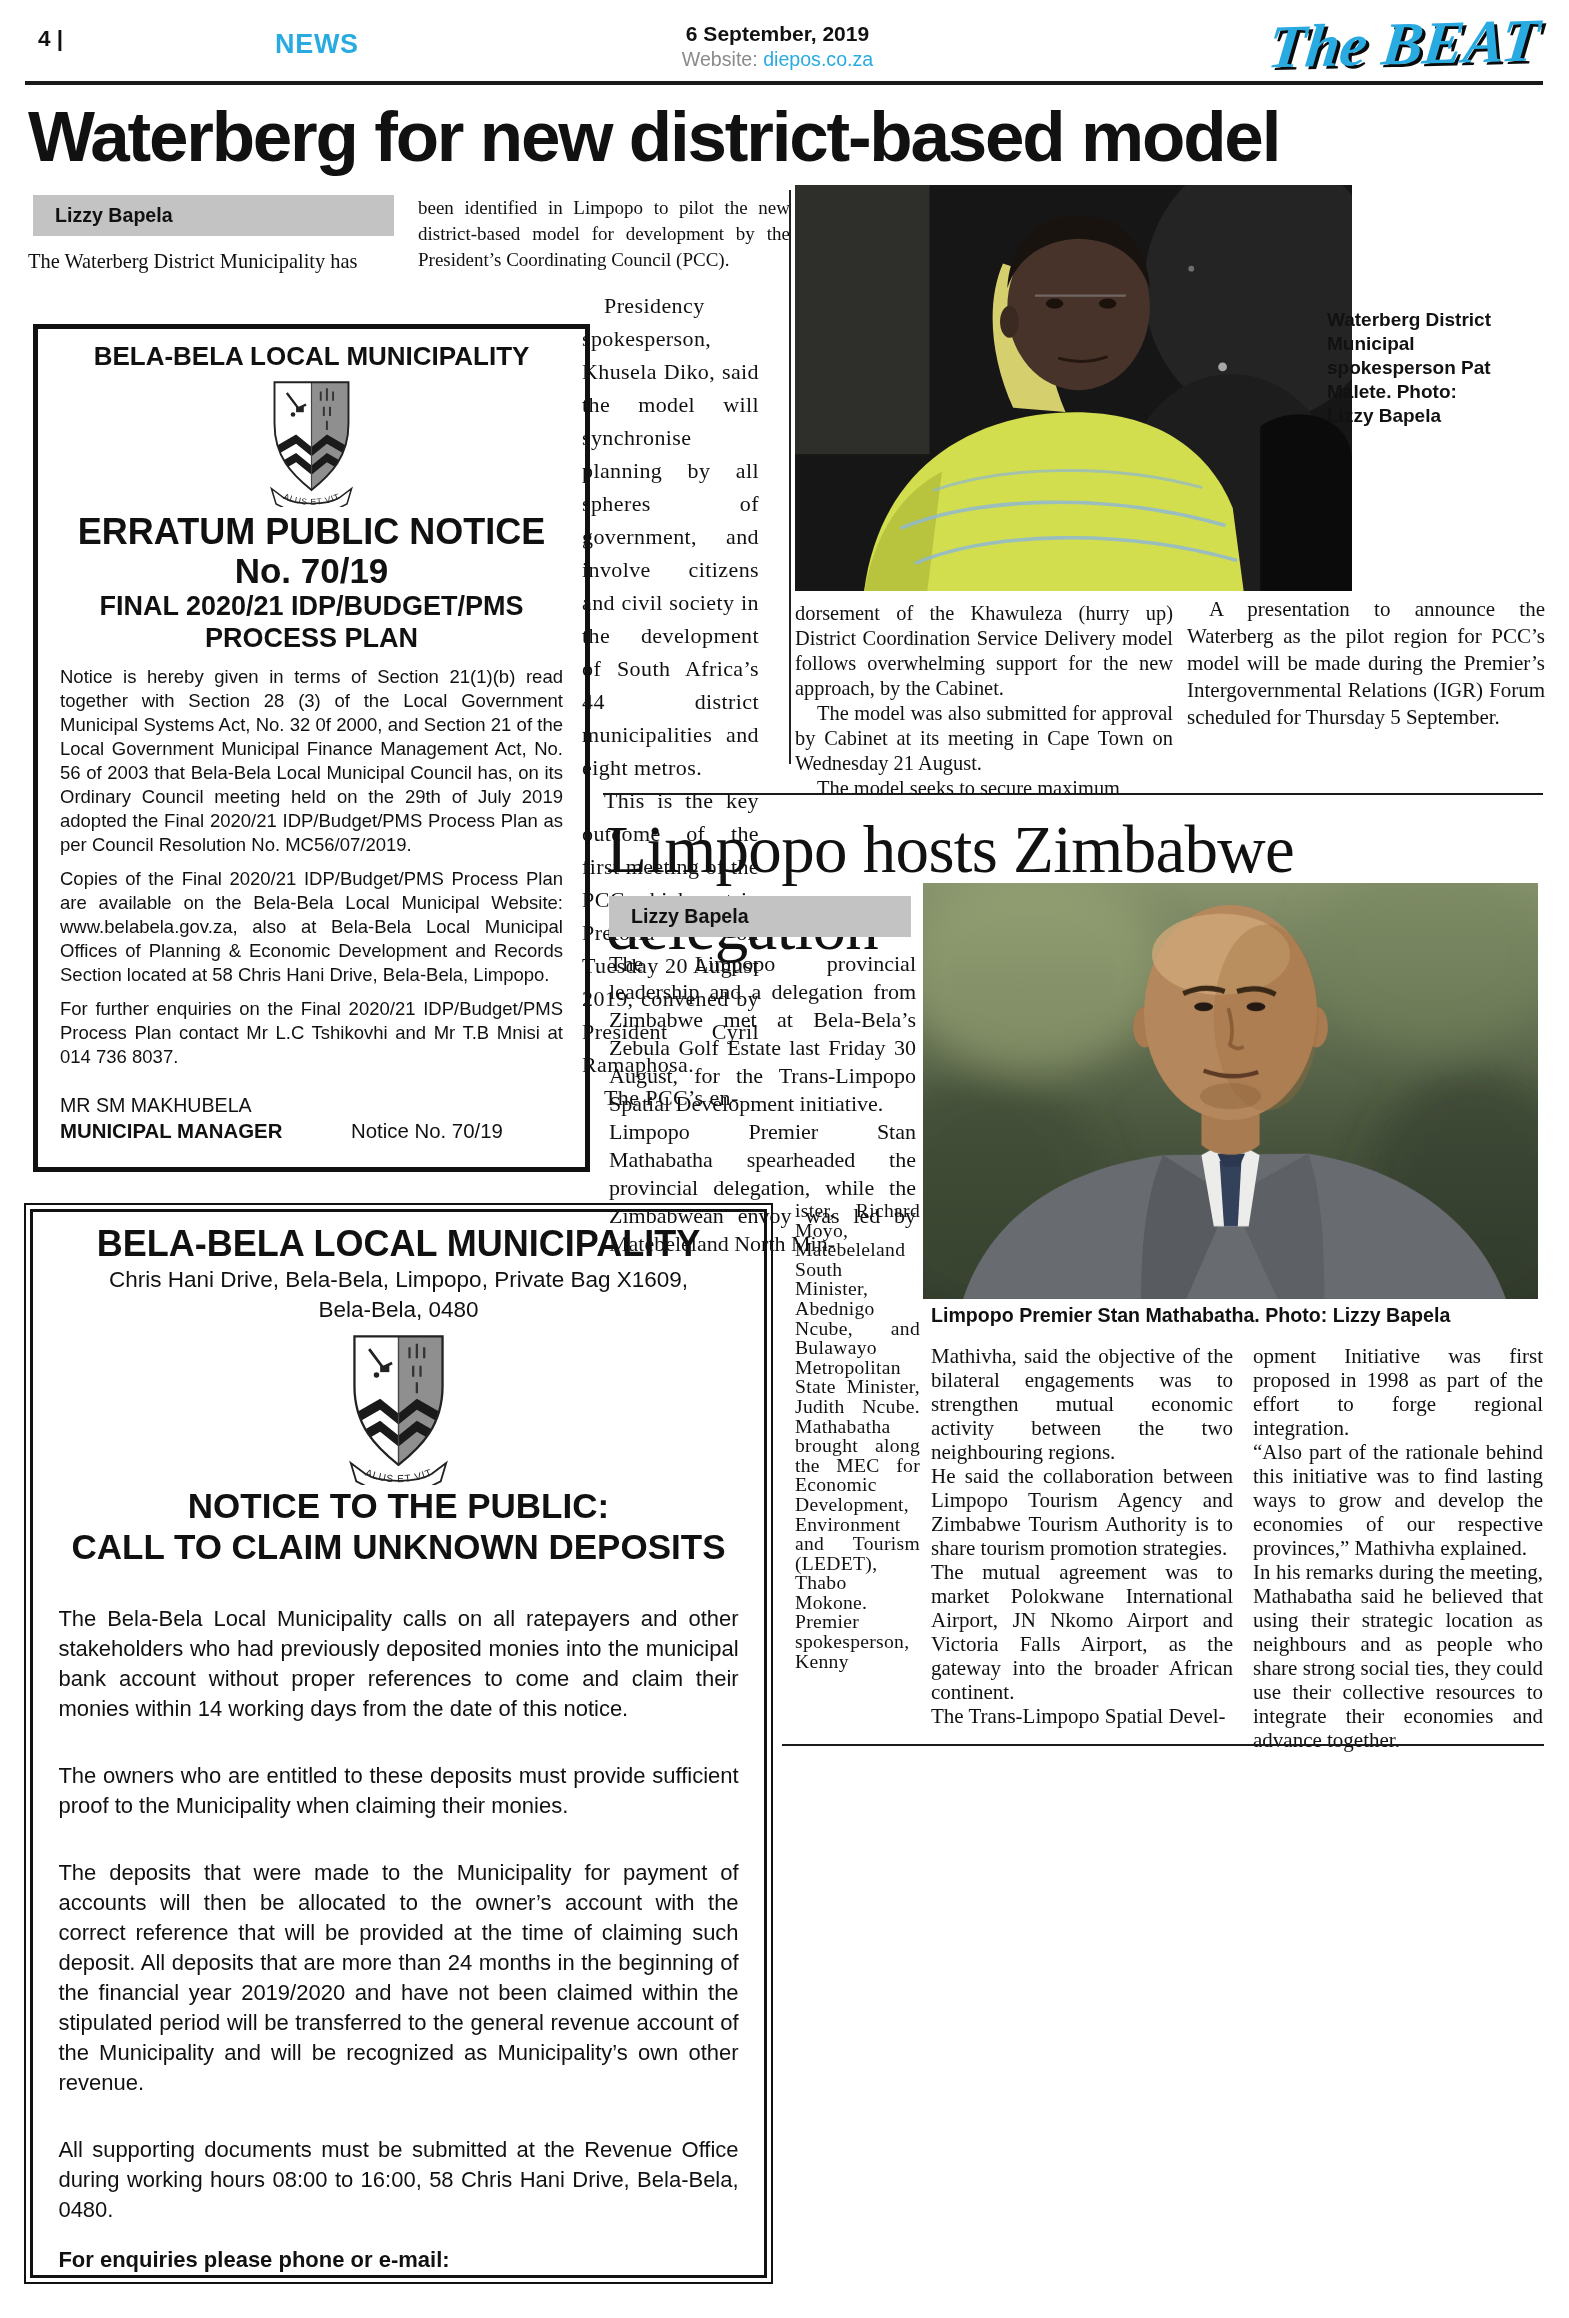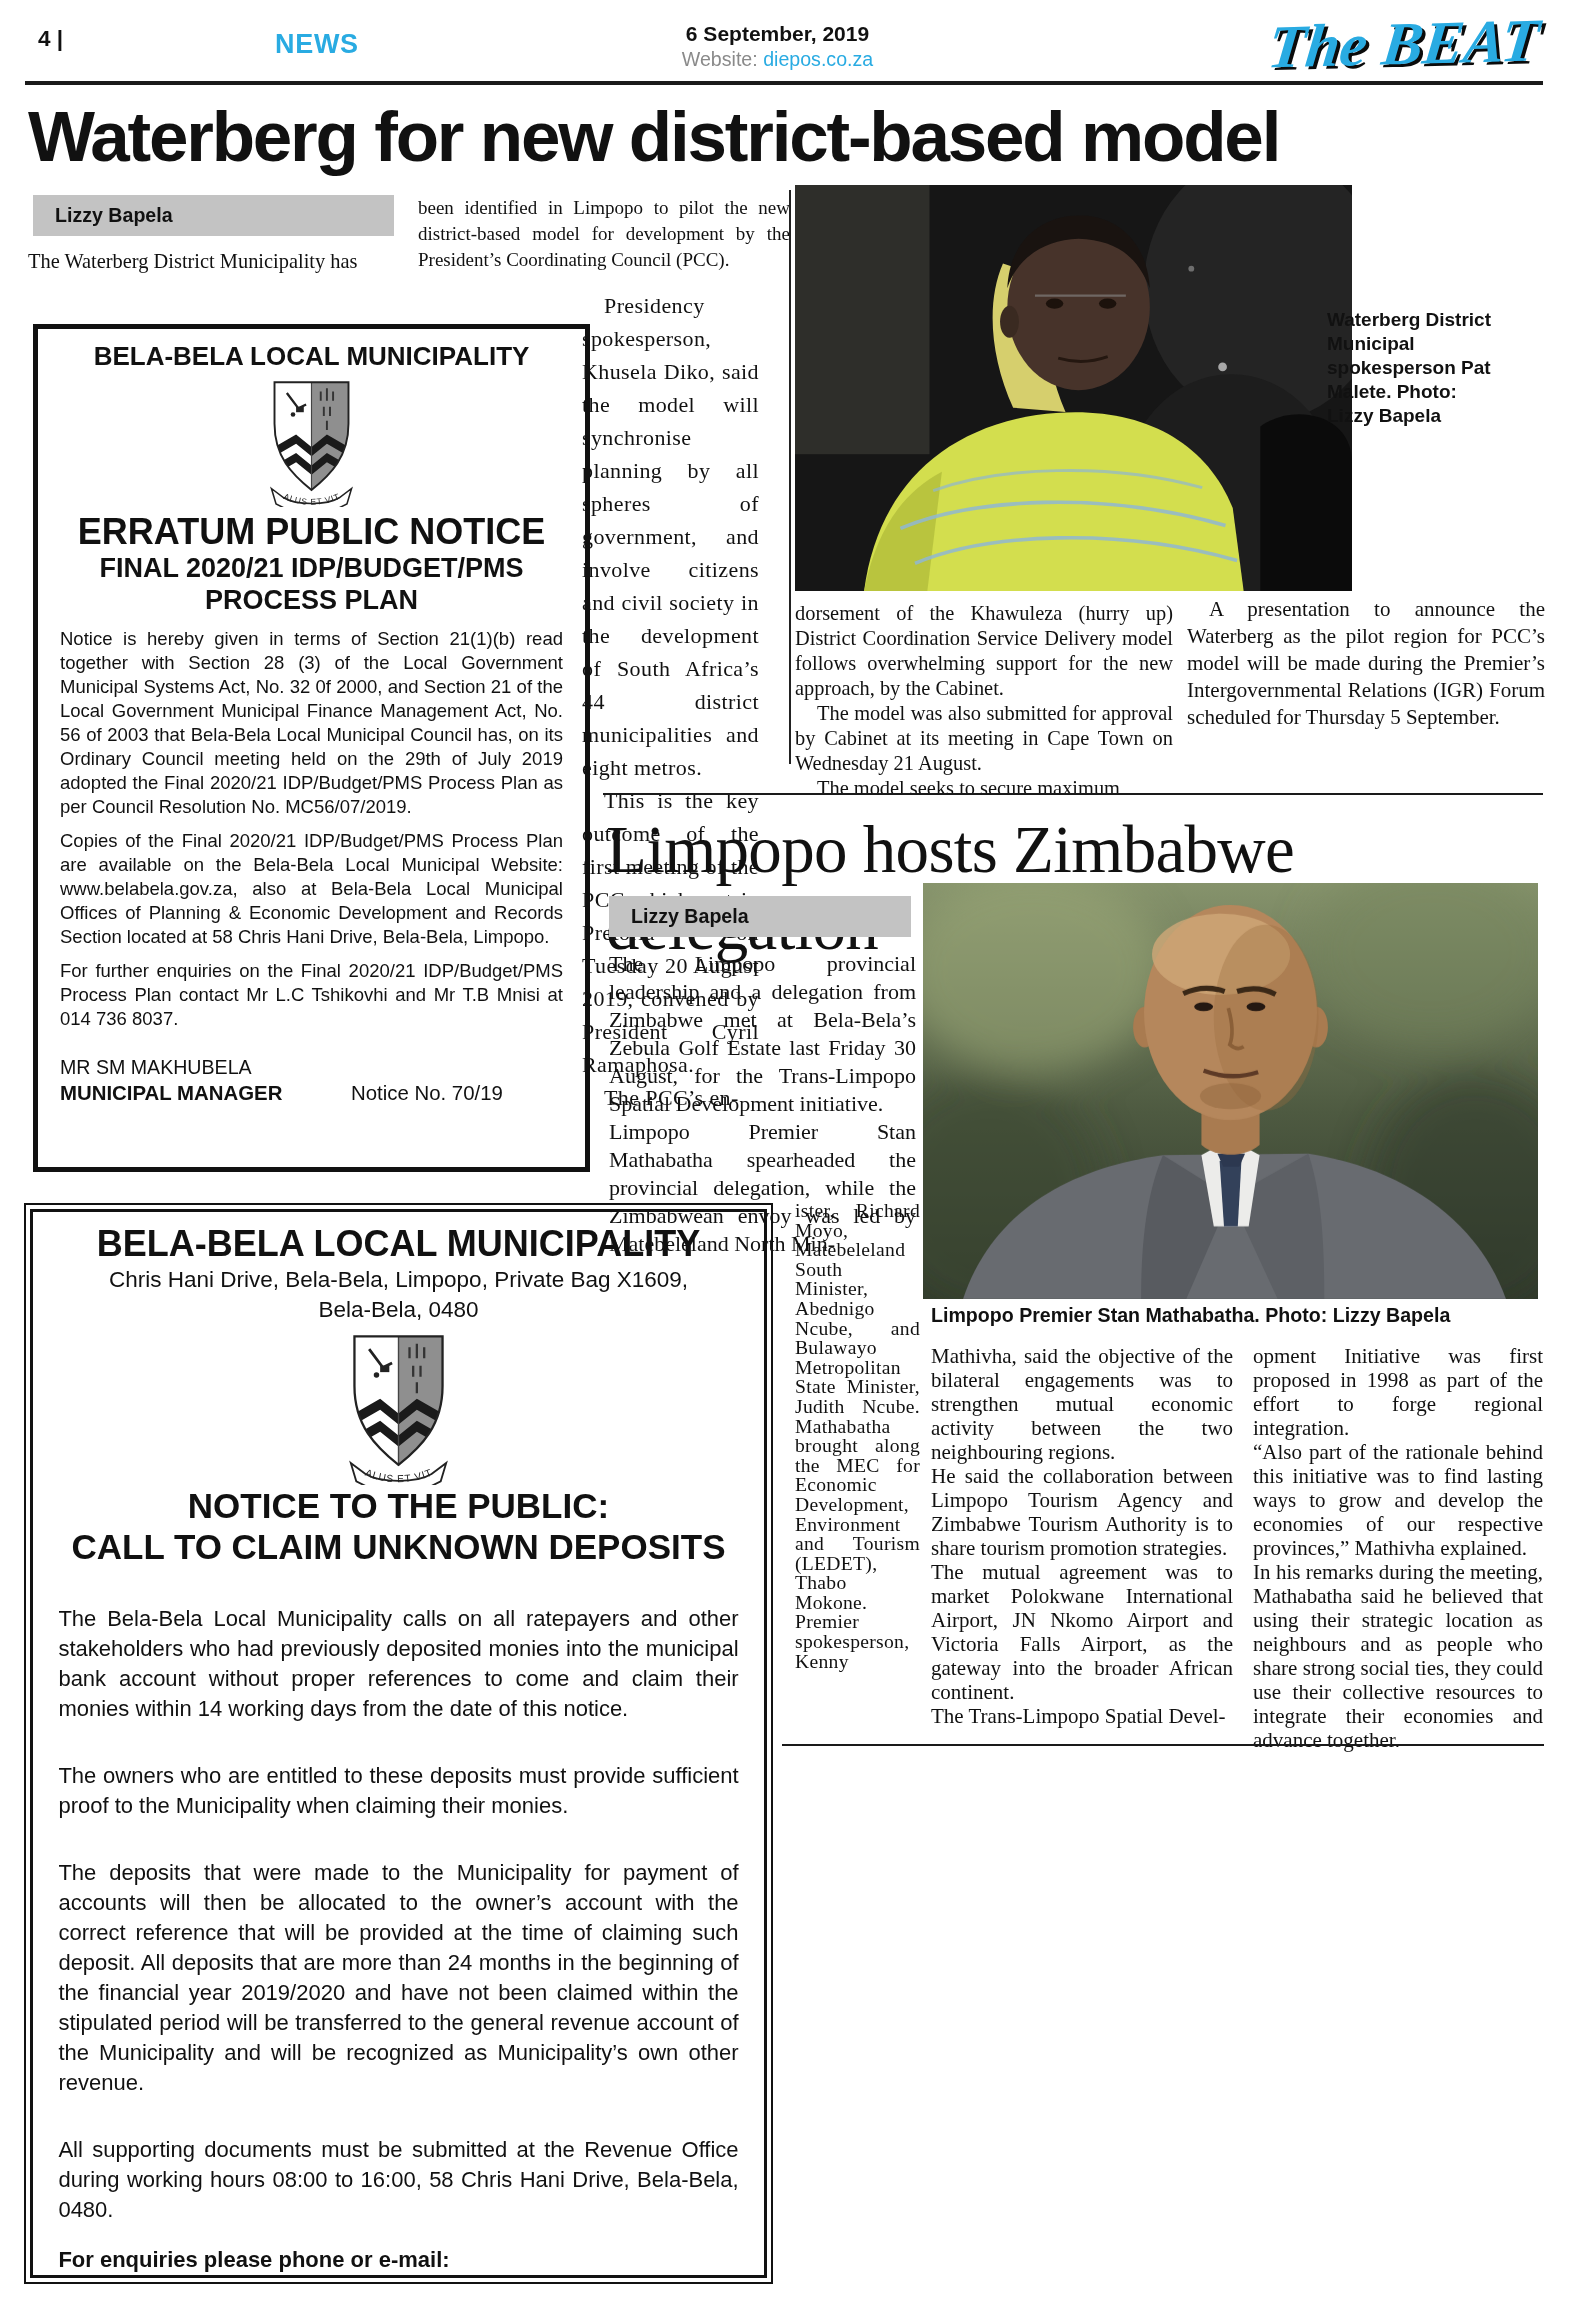--- a/index.html
+++ b/index.html
@@ -236,20 +236,21 @@
       </g>
       <path d="M12,8 H108 V62 C108,105 85,128 60,148 C35,128 12,105 12,62 Z" fill="none" stroke="#222" stroke-width="2.5"></path>
       <path d="M8,146 L24,158 C40,168 80,168 96,158 L112,146 L106,166 L94,172 C72,181 48,181 26,172 L14,166 Z" fill="#ffffff" stroke="#222" stroke-width="2"></path>
       <path id="arc1" d="M20,158 Q60,176 100,158" fill="none"></path>
       <text font-size="11" font-family="Liberation Sans, sans-serif" fill="#222" letter-spacing="1">
         <textPath href="#arc1" startOffset="50%" text-anchor="middle">SALUS ET VITA</textPath>
       </text>
     </svg>
 
     <div class="center h1">ERRATUM PUBLIC NOTICE</div>
+    <div class="center h2">No. 70/19</div>
     <div class="center h3">FINAL 2020/21 IDP/BUDGET/PMS</div>
     <div class="center h3">PROCESS PLAN</div>
 
     <p class="just body">Notice is hereby given in terms of Section 21(1)(b) read together with Section 28 (3) of the Local Government Municipal Systems Act, No. 32 0f 2000, and Section 21 of the Local Government Municipal Finance Management Act, No. 56 of 2003 that Bela-Bela Local Municipal Council has, on its Ordinary Council meeting held on the 29th of July 2019 adopted the Final 2020/21 IDP/Budget/PMS Process Plan as per Council Resolution No. MC56/07/2019.</p>
     <p class="just body">Copies of the Final 2020/21 IDP/Budget/PMS Process Plan are available on the Bela-Bela Local Municipal Website: www.belabela.gov.za, also at Bela-Bela Local Municipal Offices of Planning &amp; Economic Development and Records Section located at 58 Chris Hani Drive, Bela-Bela, Limpopo.</p>
     <p class="just body">For further enquiries on the Final 2020/21 IDP/Budget/PMS Process Plan contact Mr L.C Tshikovhi and Mr T.B Mnisi at 014 736 8037.</p>
 
     <div class="sig">MR SM MAKHUBELA</div>
     <div class="sigrow">
       <span>MUNICIPAL MANAGER</span>

